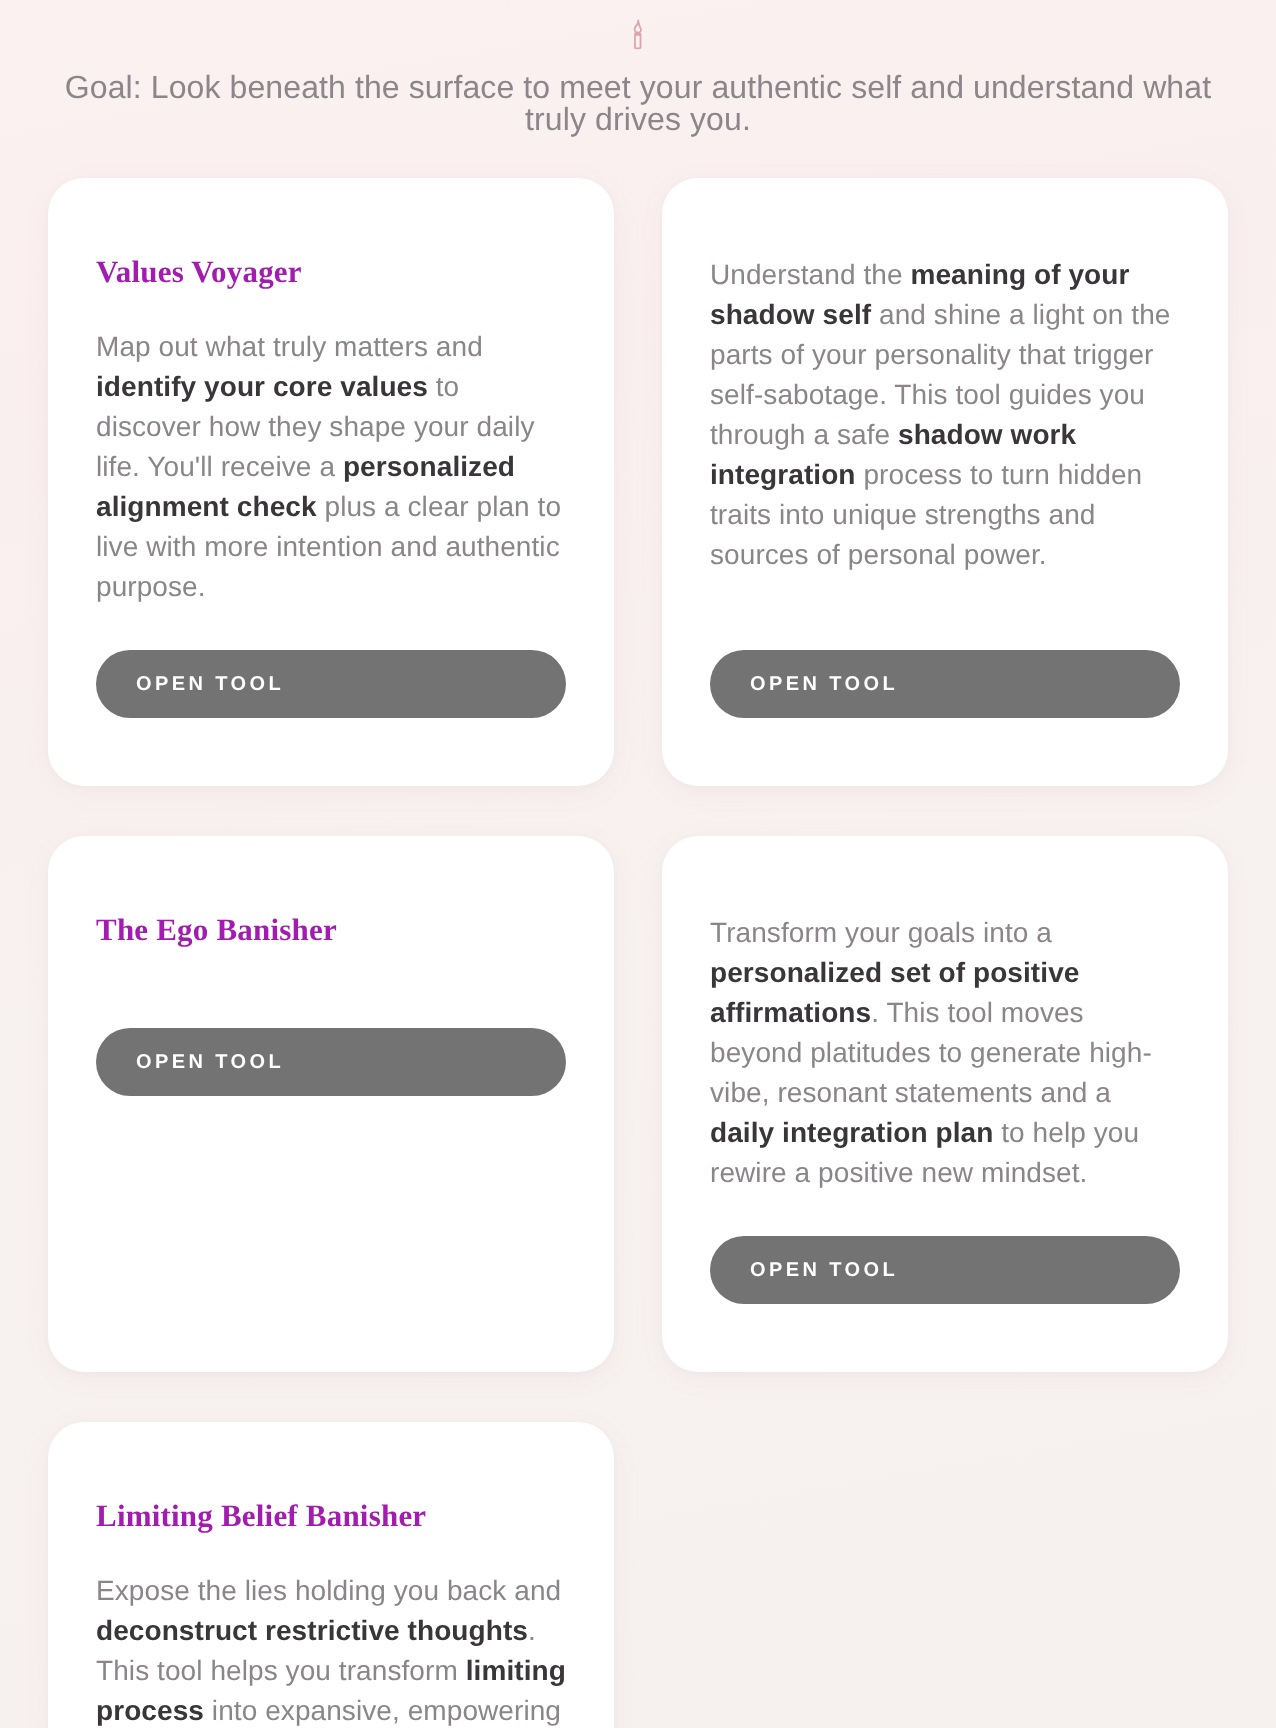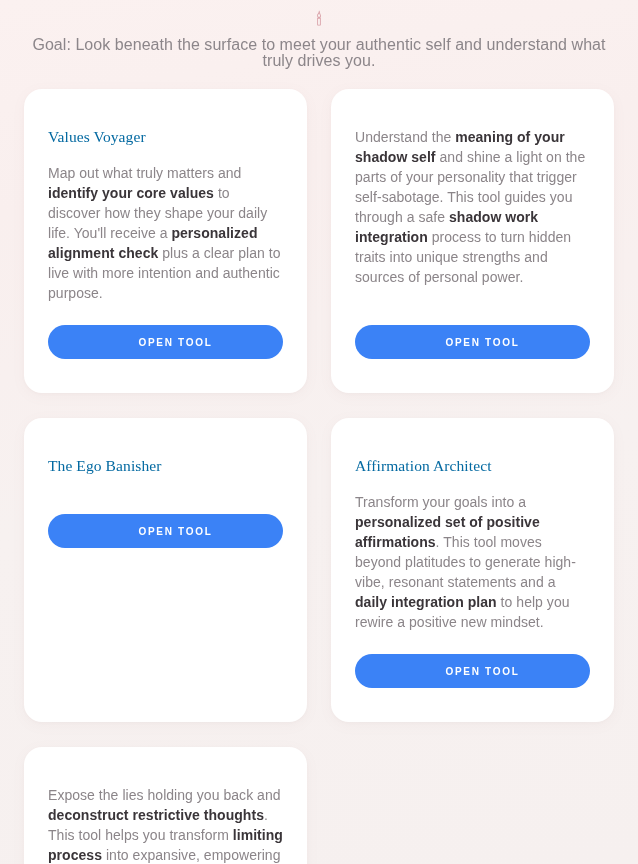--- a/index.html
+++ b/index.html
@@ -64,23 +64,23 @@
     border-radius: 18px;
     padding: 38px 24px 34px 24px;
     box-shadow: 0 3px 14px rgba(160, 120, 120, 0.055),
                 0 1px 3px rgba(160, 120, 120, 0.04);
     display: flex;
     flex-direction: column;
   }
 
   .card-title {
     font-family: "Liberation Serif", serif;
-    font-weight: normal;
+    font-weight: bold;
     font-size: 15.5px;
-    color: #0369a1;
+    color: #a21caf;
     letter-spacing: 0.1px;
     line-height: 20px;
     margin-bottom: 16px;
   }
 
   .card-desc {
     font-size: 14px;
     line-height: 20px;
     color: #8B8589;
     letter-spacing: 0.04px;
@@ -90,29 +90,29 @@
   .card-desc b {
     color: #3A3539;
     font-weight: bold;
   }
 
   .open-tool-btn {
     margin-top: 22px;
     display: block;
     width: 100%;
     border: none;
-    background: #3b82f6;
+    background: #737373;
     color: #FFFFFF;
     border-radius: 999px;
     height: 34px;
     font-family: "Liberation Sans", sans-serif;
     font-size: 10px;
     font-weight: bold;
     letter-spacing: 1.7px;
-    text-align: center;
+    text-align: left;
     padding-left: 20px;
     cursor: pointer;
   }
 
   
   .tool-card.single { grid-column: 1 / 2; }
 </style>
 </head>
 <body>
 
@@ -135,23 +135,23 @@
     <div class="card-desc">Understand the <b>meaning of your shadow self</b> and shine a light on the parts of your personality that trigger self-sabotage. This tool guides you through a safe <b>shadow work integration</b> process to turn hidden traits into unique strengths and sources of personal power.</div>
     <button class="open-tool-btn">OPEN TOOL</button>
   </div>
 
   <div class="tool-card">
     <div class="card-title">The Ego Banisher</div>
     <button class="open-tool-btn">OPEN TOOL</button>
   </div>
 
   <div class="tool-card">
-    <div class="card-title">Affirmation Architect</div>
     <div class="card-desc">Transform your goals into a <b>personalized set of positive affirmations</b>. This tool moves beyond platitudes to generate high-vibe, resonant statements and a <b>daily integration plan</b> to help you rewire a positive new mindset.</div>
     <button class="open-tool-btn">OPEN TOOL</button>
   </div>
 
   <div class="tool-card single">
+    <div class="card-title">Limiting Belief Banisher</div>
     <div class="card-desc">Expose the lies holding you back and <b>deconstruct restrictive thoughts</b>. This tool helps you transform <b>limiting process</b> into expansive, empowering truths. You'll also be provided with a reinforcement plan for long-term mindset shifting.</div>
 
   </div>
 
 </div>
 
 </body></html>

